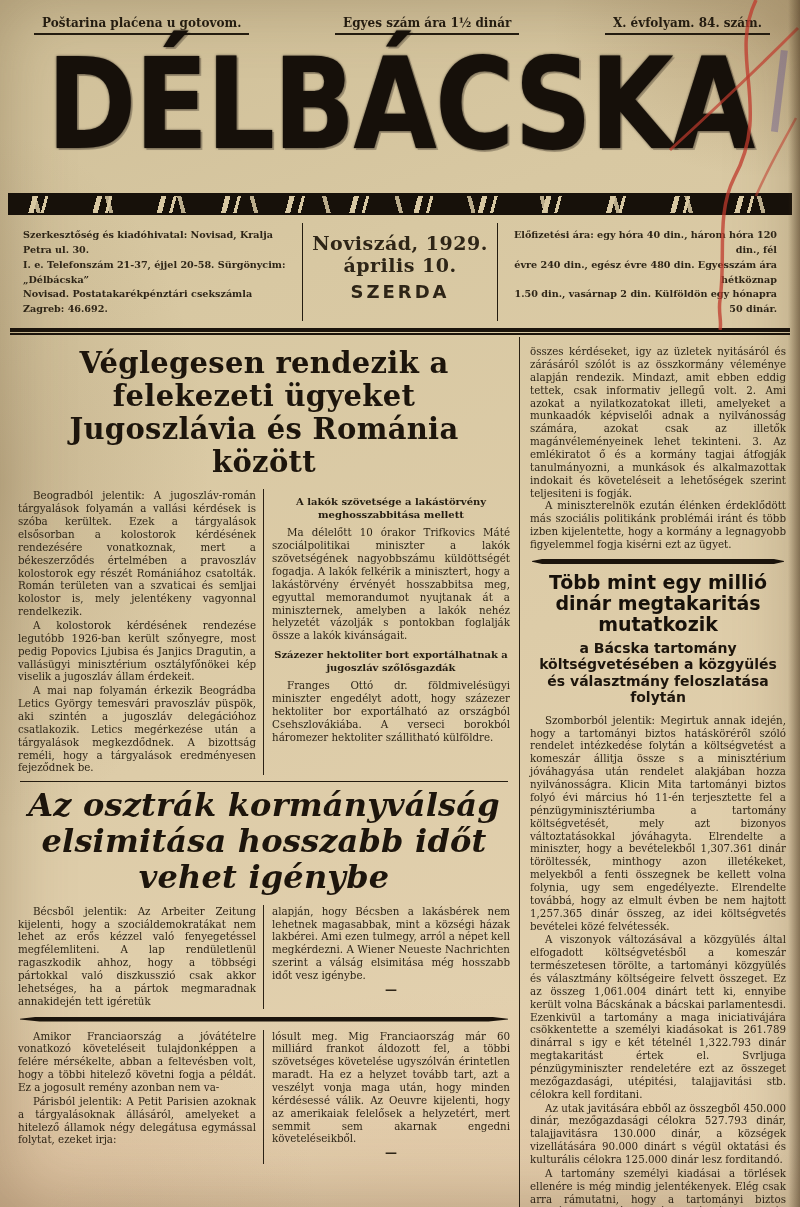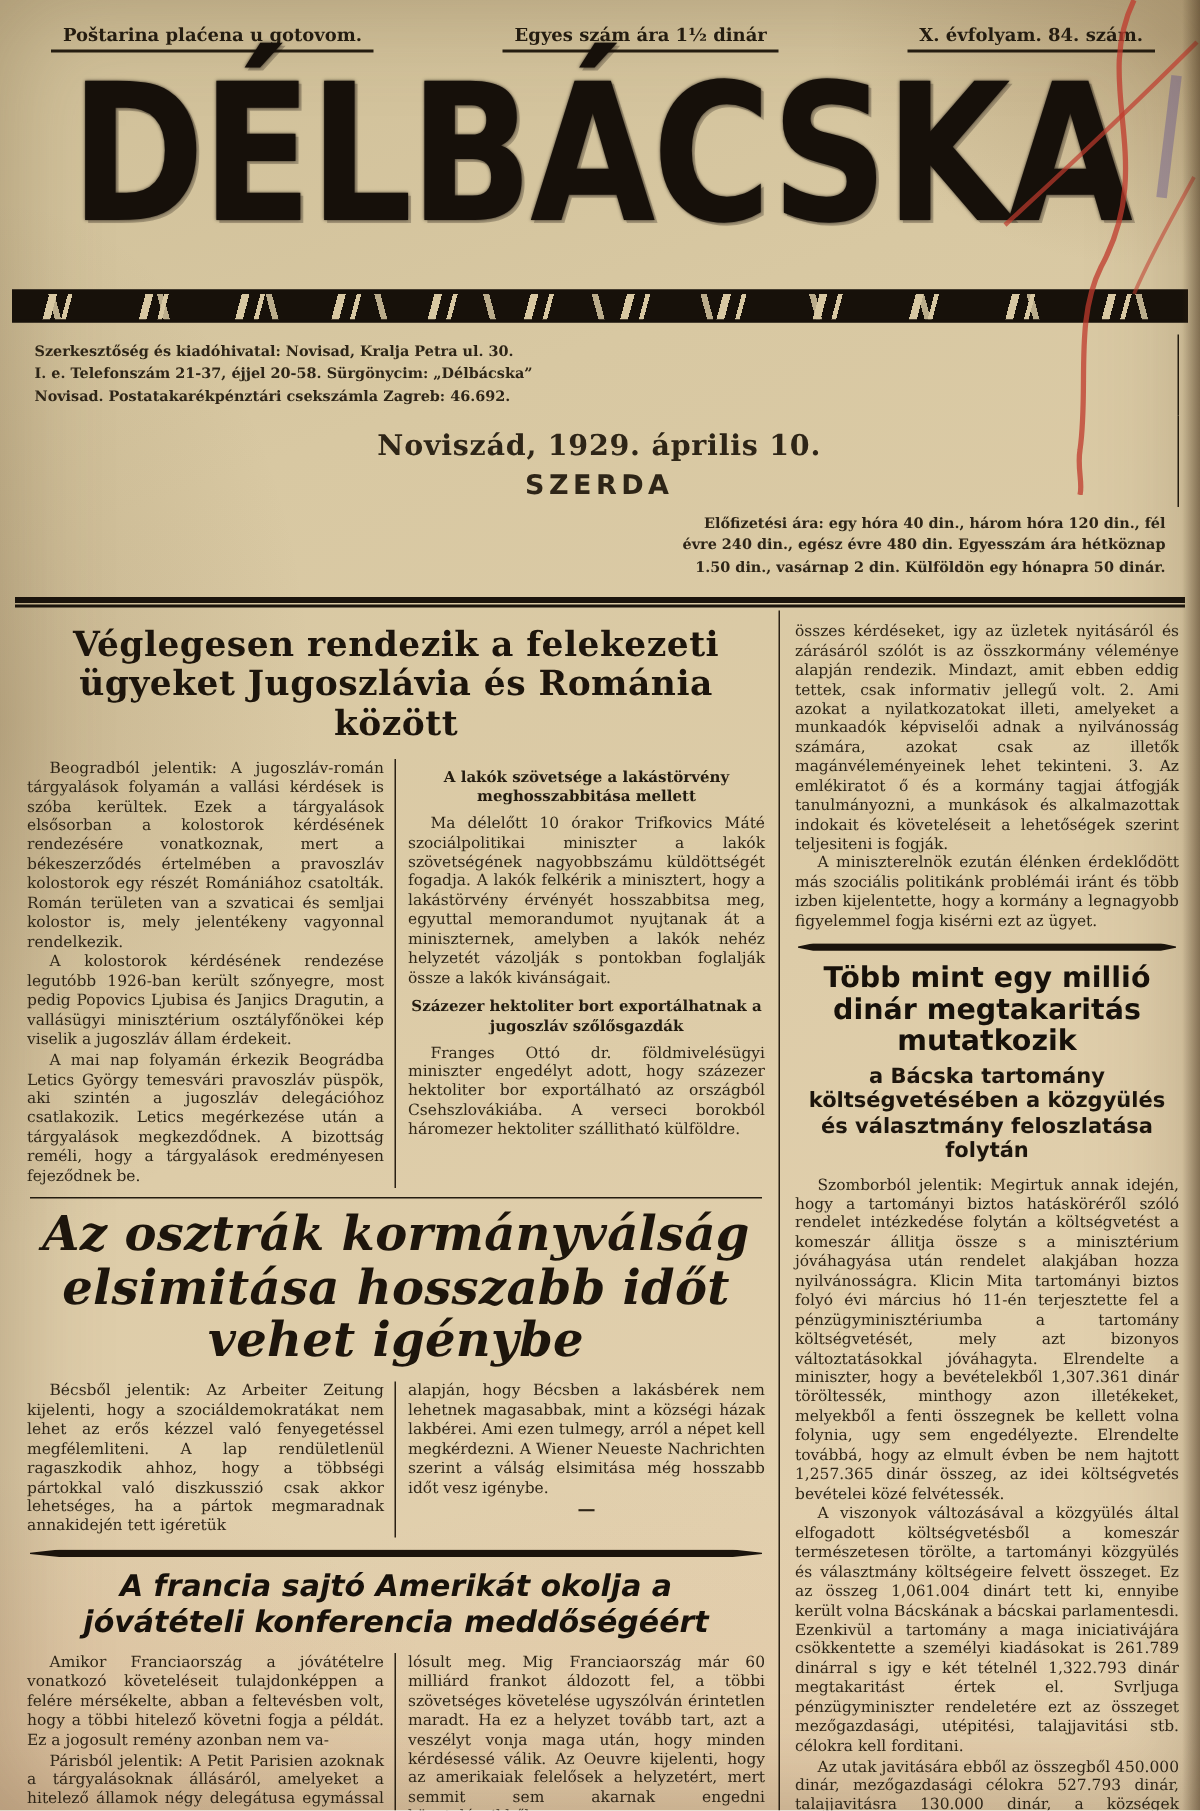--- a/index.html
+++ b/index.html
@@ -32,21 +32,21 @@
     text-shadow:0 0 2px rgba(22,16,10,.8), 2px 2px 0 rgba(22,16,10,.25); }
 
   
   .deco-band { height:22px; margin:2px 8px 0; background-color:#17110a;
     background-image:
       repeating-linear-gradient(105deg, transparent 0 24px, #d8c8a2 24px 29px, transparent 29px 36px, #d8c8a2 36px 39px, transparent 39px 62px),
       repeating-linear-gradient(-105deg, transparent 0 30px, rgba(216,200,162,.85) 30px 34px, transparent 34px 70px);
     border-top:3px solid #17110a; border-bottom:2px solid #17110a; }
 
   
-  .infobar { display:flex; margin:8px 14px 0; align-items:stretch;flex-direction:column; }
+  .infobar { display:flex; margin:8px 14px 0; align-items:stretch; }
   .info-cell { padding:5px 9px 4px; }
   .info-office { flex:1.3; border-right:1.5px solid #241c10; font-weight:bold;
     font-size:9.6px; line-height:1.55; }
   .info-date { flex:0.85; border-right:1.5px solid #241c10; text-align:center; }
   .info-date .dateline { font-size:19px; font-weight:bold; letter-spacing:.5px; padding-top:4px; }
   .info-date .day { font-family:"DejaVu Sans", sans-serif; font-weight:bold;
     font-size:18px; letter-spacing:3px; margin-top:5px; }
   .info-price { flex:1.3; font-weight:bold; font-size:9.6px; line-height:1.55;text-align:right; }
 
   .rule-double { margin:7px 10px 0; border-top:4px solid #1b140c; height:7px;
@@ -57,21 +57,21 @@
   .main-left { width:502px; padding-right:9px; border-right:1.5px solid #2a2114; }
   .right-col { width:266px; padding-left:10px; padding-top:8px; }
 
   .bt { font-size:10.3px; line-height:1.25; text-align:justify; }
   p.ind { text-indent:15px; margin-bottom:1px; }
 
   .twocol { display:flex; }
   .tc1 { width:50%; padding-right:7px; border-right:1px solid #2a2114; }
   .tc2 { width:50%; padding-left:8px; }
 
-  .lead-headline { font-size:23px; font-weight:bold; text-align:center; line-height:1.14;
+  .lead-headline { font-size:29px; font-weight:bold; text-align:center; line-height:1.14;
     letter-spacing:.3px; color:#1d150c; margin:10px 4px 10px; }
 
   .subhead { font-weight:bold; text-align:center; font-size:10px; line-height:1.3;
     margin:6px 2px 5px; color:#241c10; }
 
   .rule-heavy { height:5px; background:#1b140c; margin:8px 2px;
     clip-path:polygon(0 42%, 4% 0, 96% 0, 100% 42%, 100% 58%, 96% 100%, 4% 100%, 0 58%); }
   .rule-thin { border-top:1.5px solid #241c10; margin:6px 2px; }
 
   .austrian-headline { font-style:italic; font-weight:bold; font-size:32px; line-height:1.12;
@@ -155,21 +155,20 @@
           <div class="tc2">
             <p>alapján, hogy Bécsben a lakásbérek nem lehetnek magasabbak, mint a községi házak lakbérei. Ami ezen tulmegy, arról a népet kell megkérdezni. A Wiener Neueste Nachrichten szerint a válság elsimitása még hosszabb időt vesz igénybe.</p>
             <div class="end-dash">—</div>
           </div>
         </div>
       </div>
 
       <div class="rule-heavy"></div>
 
       <div>
-        <div class="french-headline">A francia sajtó Amerikát okolja a jóvátételi konferencia meddőségéért</div>
         <div class="twocol bt">
           <div class="tc1">
             <p class="ind">Amikor Franciaország a jóvátételre vonatkozó követeléseit tulajdonképpen a felére mérsékelte, abban a feltevésben volt, hogy a többi hitelező követni fogja a példát. Ez a jogosult remény azonban nem va-</p>
             <p class="ind">Párisból jelentik: A Petit Parisien azoknak a tárgyalásoknak állásáról, amelyeket a hitelező államok négy delegátusa egymással folytat, ezeket irja:</p>
           </div>
           <div class="tc2">
             <p>lósult meg. Mig Franciaország már 60 milliárd frankot áldozott fel, a többi szövetséges követelése ugyszólván érintetlen maradt. Ha ez a helyzet tovább tart, azt a veszélyt vonja maga után, hogy minden kérdésessé válik. Az Oeuvre kijelenti, hogy az amerikaiak felelősek a helyzetért, mert semmit sem akarnak engedni követeléseikből.</p>
             <div class="end-dash">—</div>
           </div>
         </div>

